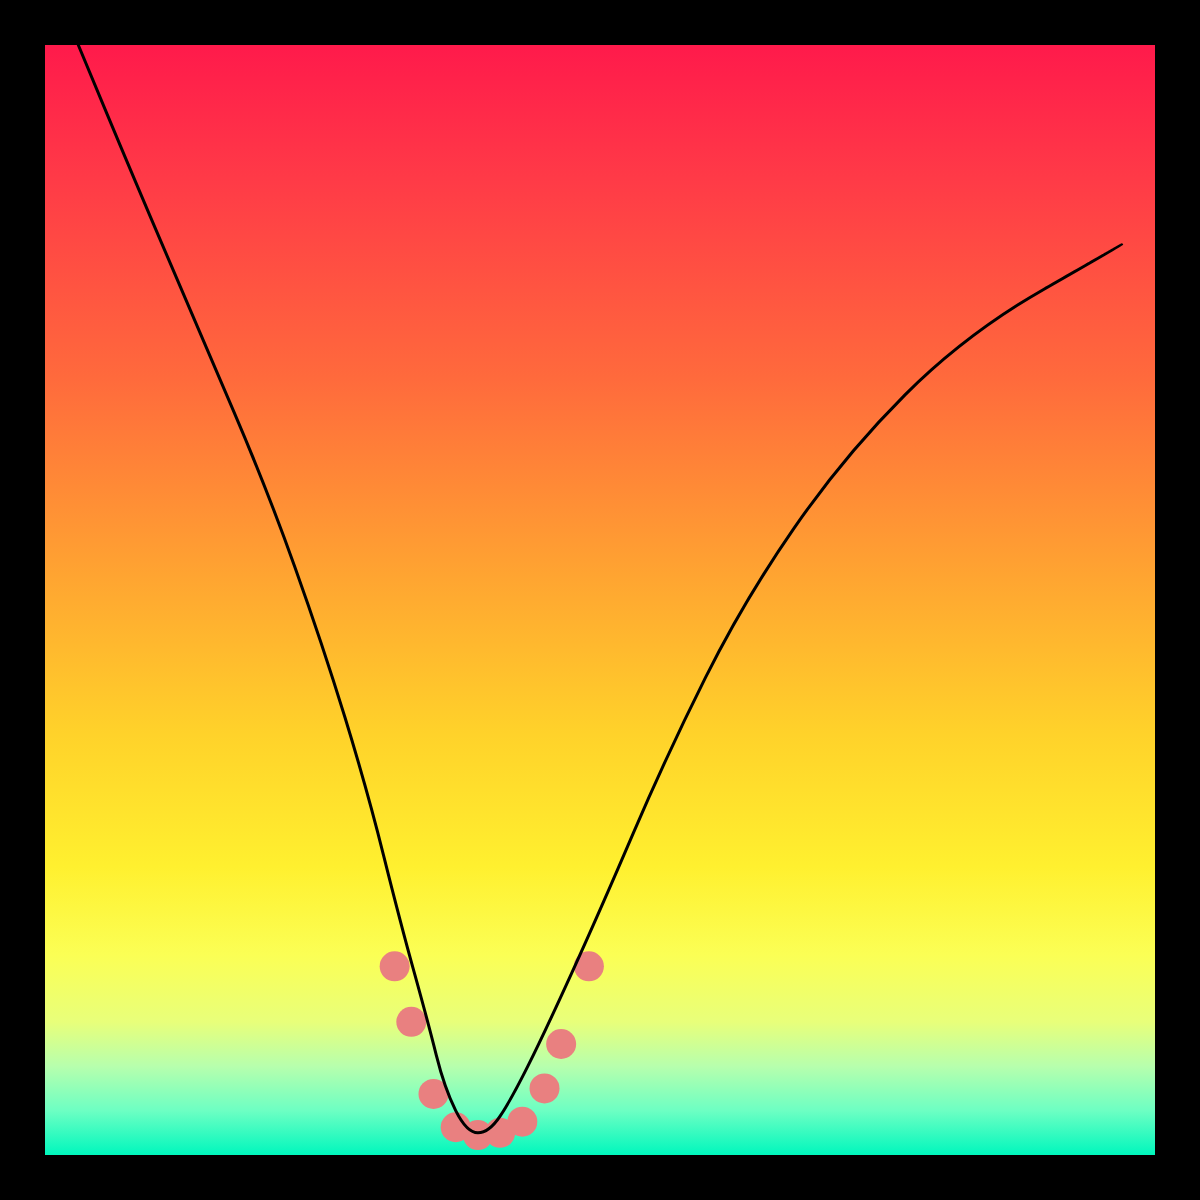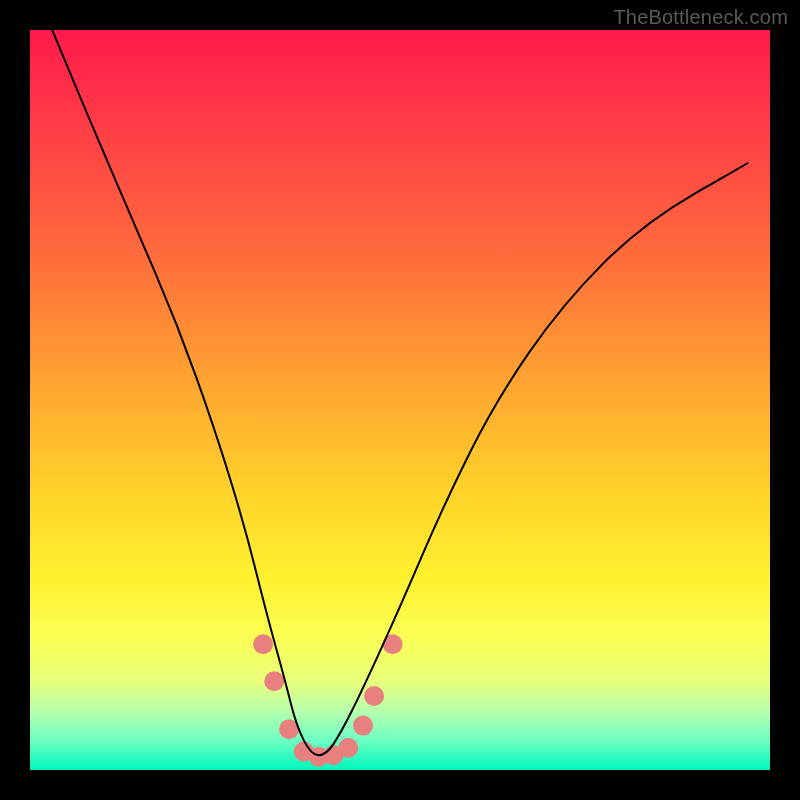--- a/index.html
+++ b/index.html
@@ -54,21 +54,20 @@
     width: 740px;
     height: 740px;
     overflow: visible;
   }
 </style>
 </head>
 <body>
 
 <div class="frame">
 
-  <div class="watermark">TheBottleneck.com</div>
 
   <div class="plot">
     <svg class="curve" viewBox="0 0 740 740" preserveAspectRatio="none">
       <g id="marker-layer">
           <circle cx="233.1" cy="614.2" r="10" fill="#e98080"></circle>
           <circle cx="244.20000000000002" cy="651.2" r="10" fill="#e98080"></circle>
           <circle cx="259" cy="699.3" r="10" fill="#e98080"></circle>
           <circle cx="273.8" cy="721.5" r="10" fill="#e98080"></circle>
           <circle cx="288.6" cy="726.68" r="10" fill="#e98080"></circle>
           <circle cx="303.4" cy="725.2" r="10" fill="#e98080"></circle>

